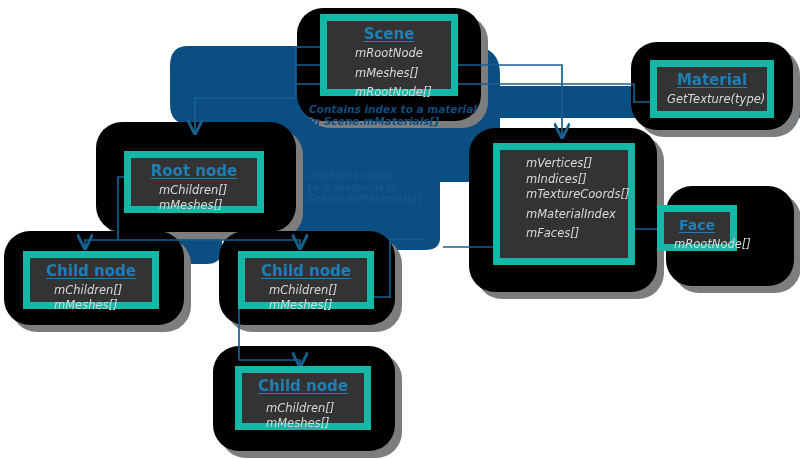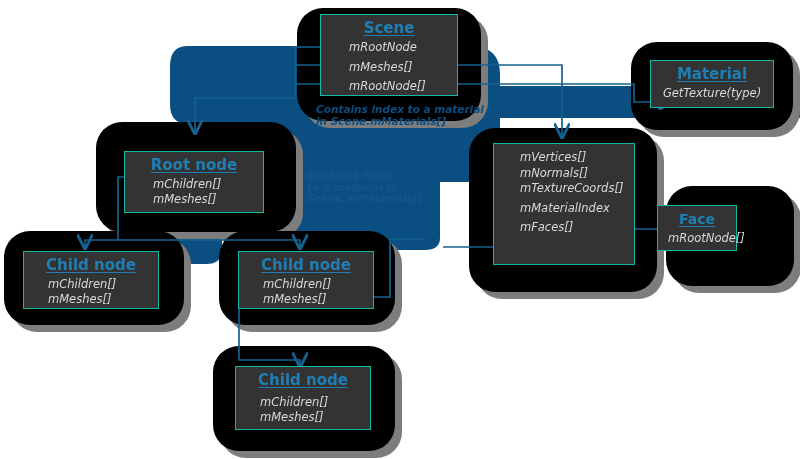--- a/index.html
+++ b/index.html
@@ -22,21 +22,21 @@
     position:absolute;
     background:#000000;
     border-radius:26px;
     box-shadow:7px 7px 0 0 #7d7d7d;
   }
 
   
   .nodebox{
     position:absolute;
     background:#333333;
-    border:1px solid #14b8a6;
+    border:7px solid #14b8a6;
     box-sizing:border-box;
     padding:4px 10px 6px 10px;
   }
   .nb-title{
     color:#1f7fb5;
     font-weight:bold;
     font-size:15px;
     text-align:center;
     text-decoration:underline;
     text-underline-offset:2px;
@@ -149,39 +149,39 @@
 
     <div class="nodebox" style="left:320px;top:14px;width:138px;height:82px;">
       <div class="nb-title">Scene</div>
       <div class="nb-fields spaced" style="margin-left:18px;">
         <div class="nb-field">mRootNode</div>
         <div class="nb-field gap">mMeshes[]</div>
         <div class="nb-field gap">mRootNode[]</div>
       </div>
     </div>
 
-    <div class="nodebox" style="left:650px;top:60px;width:124px;height:48px;">
+    <div class="nodebox" style="left:650px;top:60px;width:124px;height:58px;">
       <div class="nb-title">Material</div>
       <div class="nb-fields centered">
         <div class="nb-field">GetTexture(type)</div>
       </div>
     </div>
 
     <div class="nodebox" style="left:124px;top:151px;width:140px;height:62px;">
       <div class="nb-title">Root node</div>
       <div class="nb-fields" style="margin-left:18px;">
         <div class="nb-field">mChildren[]</div>
         <div class="nb-field">mMeshes[]</div>
       </div>
     </div>
 
     <div class="nodebox" style="left:493px;top:143px;width:142px;height:122px;">
       <div class="nb-fields spaced" style="margin-left:16px;">
         <div class="nb-field">mVertices[]</div>
-        <div class="nb-field">mNormals[]</div>
+        <div class="nb-field">mIndices[]</div>
         <div class="nb-field">mTextureCoords[]</div>
         <div class="nb-field gap">mMaterialIndex</div>
         <div class="nb-field gap">mFaces[]</div>
       </div>
     </div>
 
     <div class="nodebox" style="left:657px;top:205px;width:80px;height:46px;">
       <div class="nb-title small">Face</div>
       <div class="nb-fields centered">
         <div class="nb-field">mRootNode[]</div>
@@ -208,20 +208,20 @@
       <div class="nb-title">Child node</div>
       <div class="nb-fields" style="margin-left:14px;margin-top:5px;">
         <div class="nb-field">mChildren[]</div>
         <div class="nb-field">mMeshes[]</div>
       </div>
     </div>
 
   </div>
 
   <div class="layer" id="l-notes">
-    <div class="note" style="left:316px;top:104px;">
+    <div class="note" style="left:309px;top:104px;">
       <div>Contains index to a material</div>
       <div>in Scene.mMaterials[]</div>
     </div>
     <div class="note ghost2" style="left:307px;top:170px;">Contains index to a material in Scene.mMaterials[]</div>
   </div>
 
 </div>
 
 </body></html>

